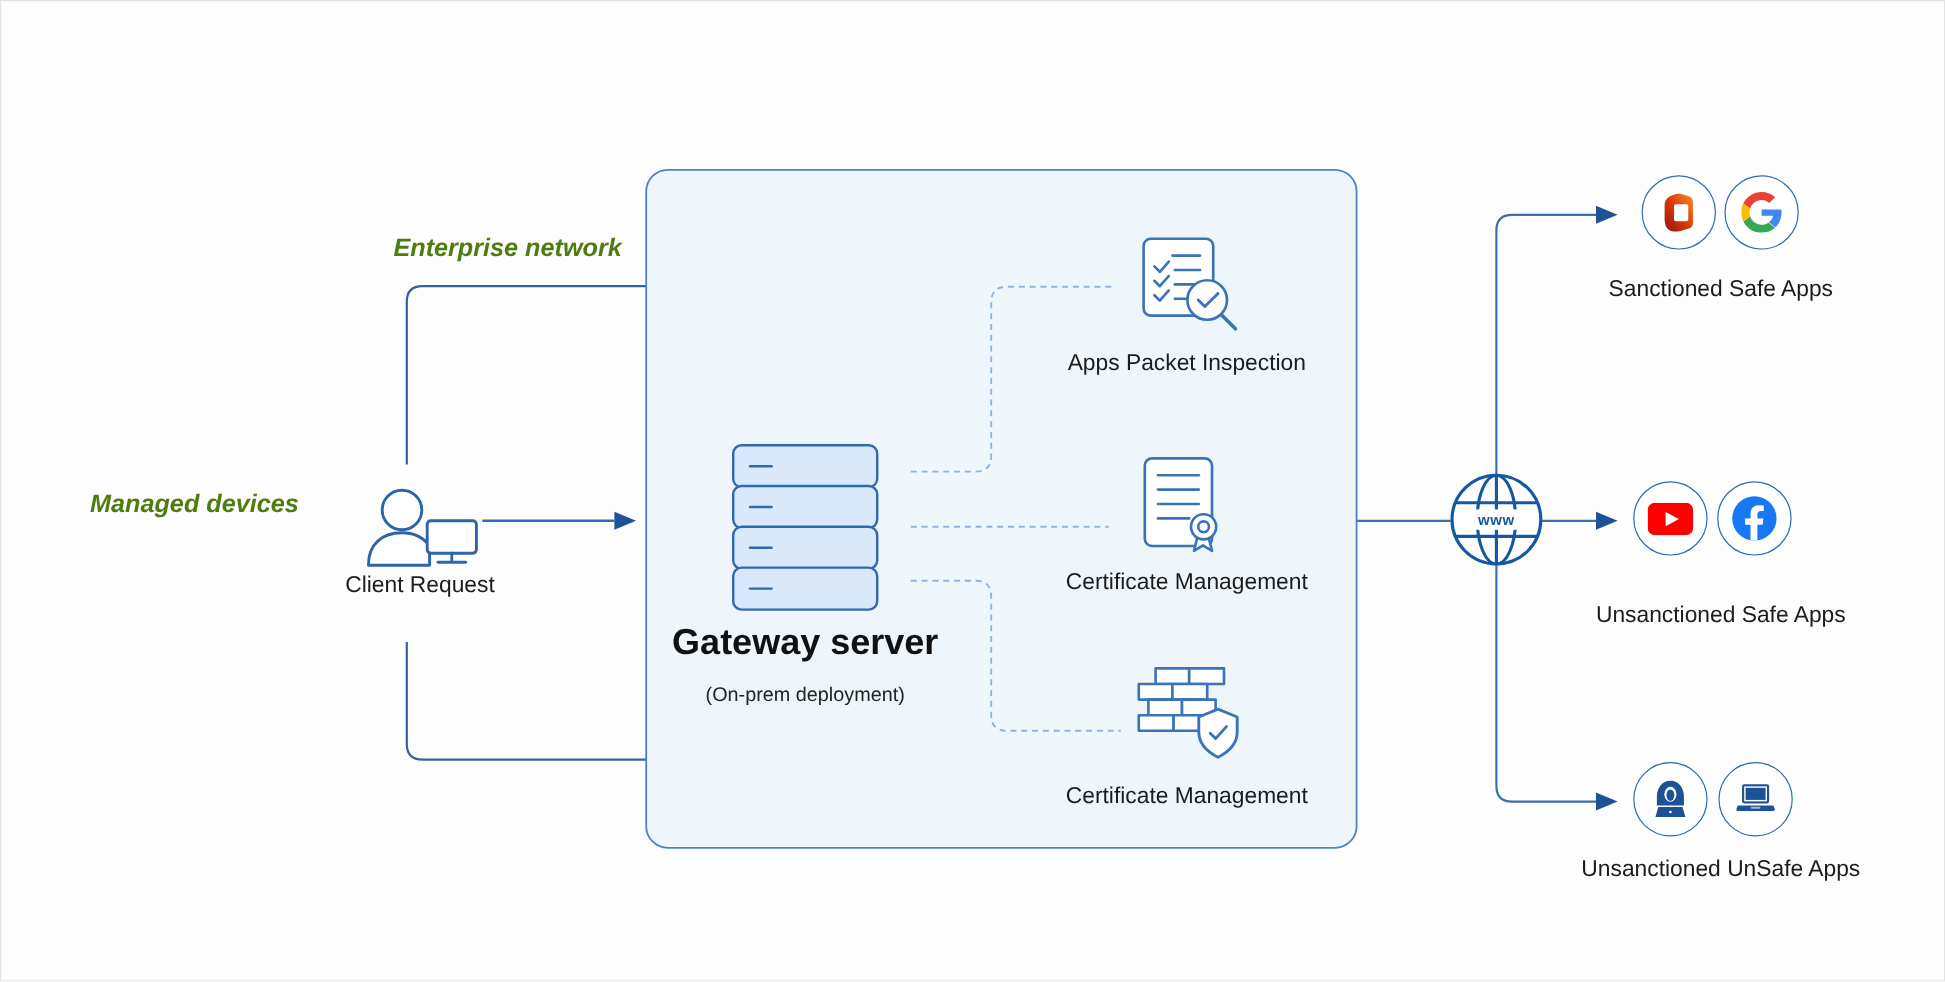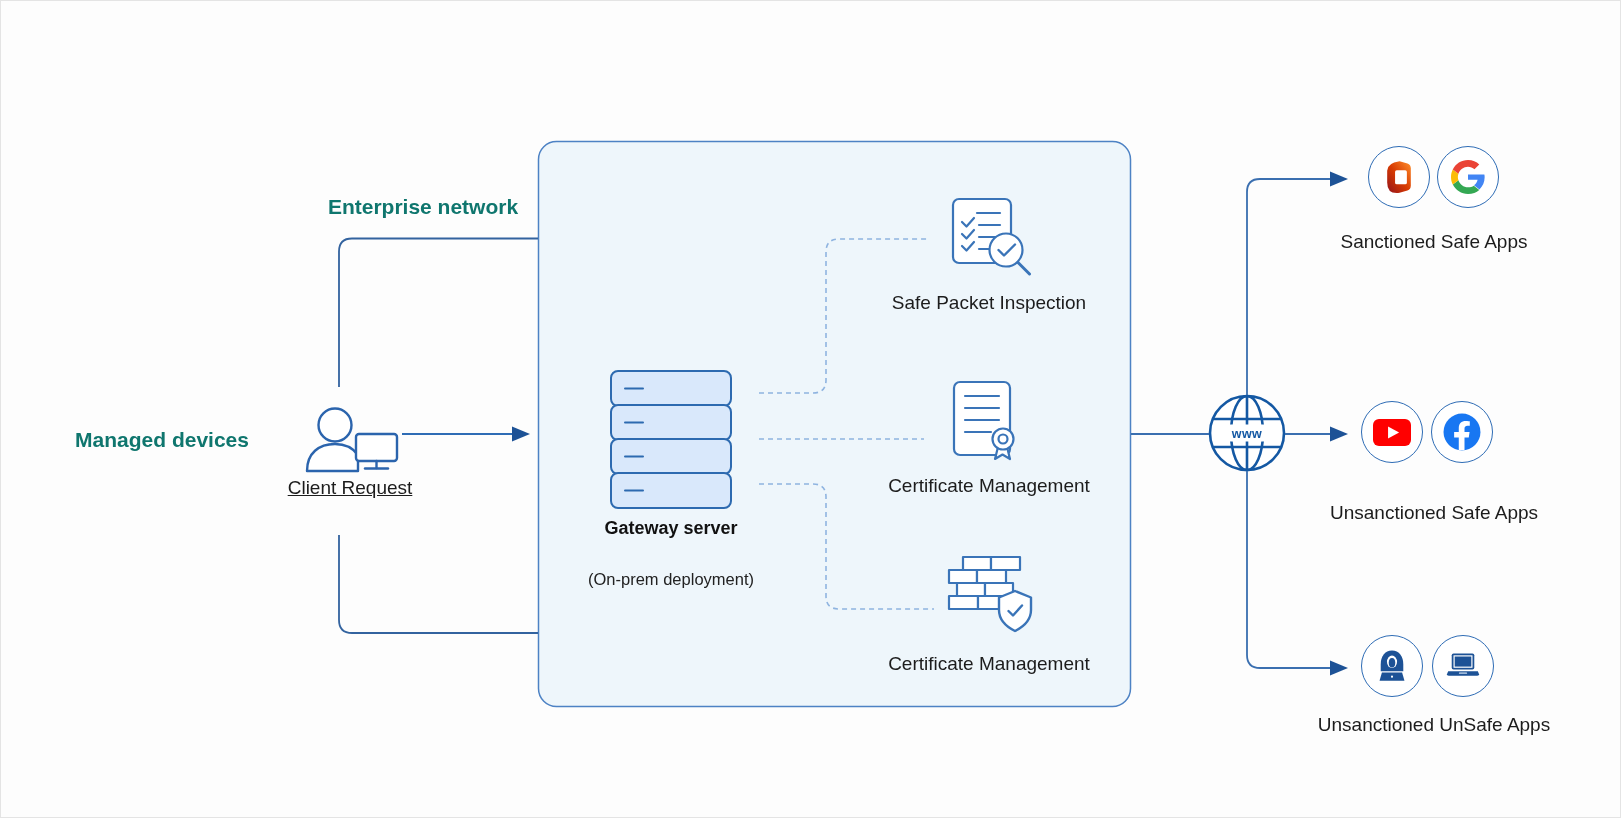--- a/index.html
+++ b/index.html
@@ -6,22 +6,22 @@
   .canvas{
     position:relative;width:1621px;height:818px;box-sizing:border-box;
     background:#fdfdfd;border:1px solid #e4e4e4;overflow:hidden;
     font-family:"Liberation Sans", sans-serif;color:#1b1b1b;
   }
   svg.layer{position:absolute;left:0;top:0;}
   .lbl{
     position:absolute;transform:translateX(-50%);white-space:nowrap;
     font-size:19px;line-height:1.1;color:#1c1c1c;
   }
-  .lbl.bold{font-weight:bold;font-size:21px;color:#0f766e;}
-  .lbl.title{font-weight:bold;font-size:18px;color:#111;}
+  .lbl.bold{font-weight:bold;font-size:21px;color:#4d7c0f;font-style:italic;}
+  .lbl.title{font-weight:bold;font-size:30px;color:#111;}
   .lbl.sub{font-size:16.5px;color:#222;}
   .appcircle{
     position:absolute;width:62px;height:62px;border-radius:50%;
     background:#fff;border:1.6px solid #2e6cb5;box-sizing:border-box;
     display:flex;align-items:center;justify-content:center;
   }
 </style>
 </head>
 <body>
 
@@ -124,27 +124,27 @@
       <path d="M1246,394 V191 Q1246,178 1259,178 H1329"></path>
       <path d="M1246,470 V654 Q1246,667 1259,667 H1329"></path>
     </g>
     <g fill="#1d5296">
       <polygon points="1329,425.5 1329,440.5 1347,433"></polygon>
       <polygon points="1329,170.5 1329,185.5 1347,178"></polygon>
       <polygon points="1329,659.5 1329,674.5 1347,667"></polygon>
     </g>
   </svg>
 
-  <div class="lbl bold" style="left:161px; top:427px;">Managed devices</div>
+  <div class="lbl bold" style="left:161px; top:408px;">Managed devices</div>
   <div class="lbl bold" style="left:422px; top:194px;">Enterprise network</div>
-  <div class="lbl" style="left:349px; top:477px;text-decoration:underline;">Client Request</div>
+  <div class="lbl" style="left:349px; top:477px;">Client Request</div>
   <div class="lbl title" style="left:670px; top:518px;">Gateway server</div>
   <div class="lbl sub" style="left:670px; top:569px;">(On-prem deployment)</div>
 
-  <div class="lbl" style="left:988px; top:292px;">Safe Packet Inspection</div>
+  <div class="lbl" style="left:988px; top:292px;">Apps Packet Inspection</div>
   <div class="lbl" style="left:988px; top:475px;">Certificate Management</div>
   <div class="lbl" style="left:988px; top:653px;">Certificate Management</div>
 
   <div class="lbl" style="left:1433px; top:231px;">Sanctioned Safe Apps</div>
   <div class="lbl" style="left:1433px; top:482px;margin-top:20px;">Unsanctioned Safe Apps</div>
   <div class="lbl" style="left:1433px; top:714px;text-align:right;">Unsanctioned UnSafe Apps</div>
 
   <div class="appcircle" style="left:1367px; top:145px;">
     <svg width="36" height="36" viewBox="0 0 64 64">
       <defs>

